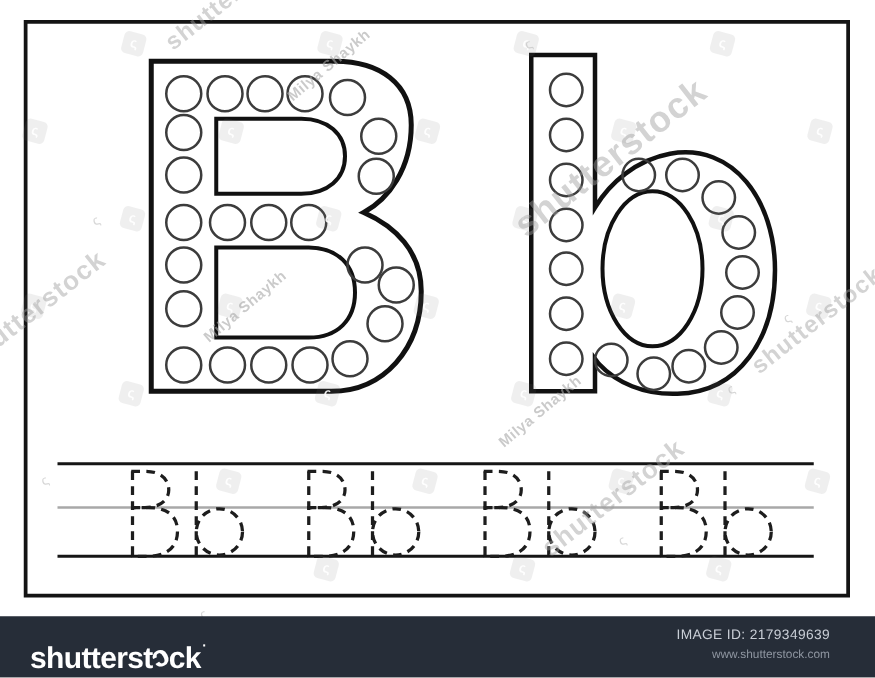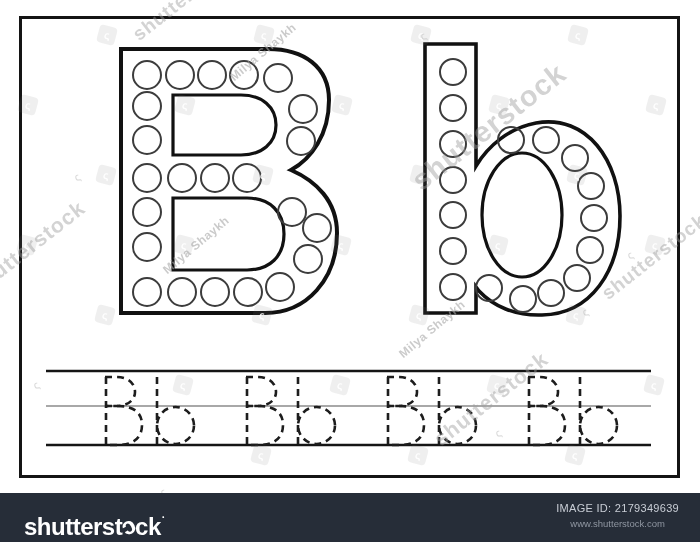--- a/index.html
+++ b/index.html
@@ -47,24 +47,24 @@
     position:absolute;left:0;bottom:0;width:700px;height:49px;
     background:#262d38;z-index:5;
   }
   .logo{
     position:absolute;left:24px;top:0;height:49px;line-height:49px;
     color:#ffffff;font-weight:bold;font-size:24px;letter-spacing:-0.5px;
   }
   .logo .curl{display:inline-block;transform:rotate(-28deg) translateY(-1px);}
   .logo .tm{font-size:11px;vertical-align:14px;margin-left:1px;}
   .id-block{
-    position:absolute;right:21px;top:9px;text-align:right;
+    position:absolute;right:36px;top:9px;text-align:right;
   }
   .image-id{font-size:11px;color:#c9ced6;letter-spacing:.3px;}
-  .website{font-size:9.5px;color:#8f96a1;margin-top:4px;text-align:center;}
+  .website{font-size:9.5px;color:#8f96a1;margin-top:4px;}
 </style>
 </head>
 <body>
 
 <div class="page">
 
   <div class="sheet-border"></div>
 
   <svg class="worksheet-svg" id="sheet" width="700" height="493" viewBox="0 0 700 493">
       <g>

